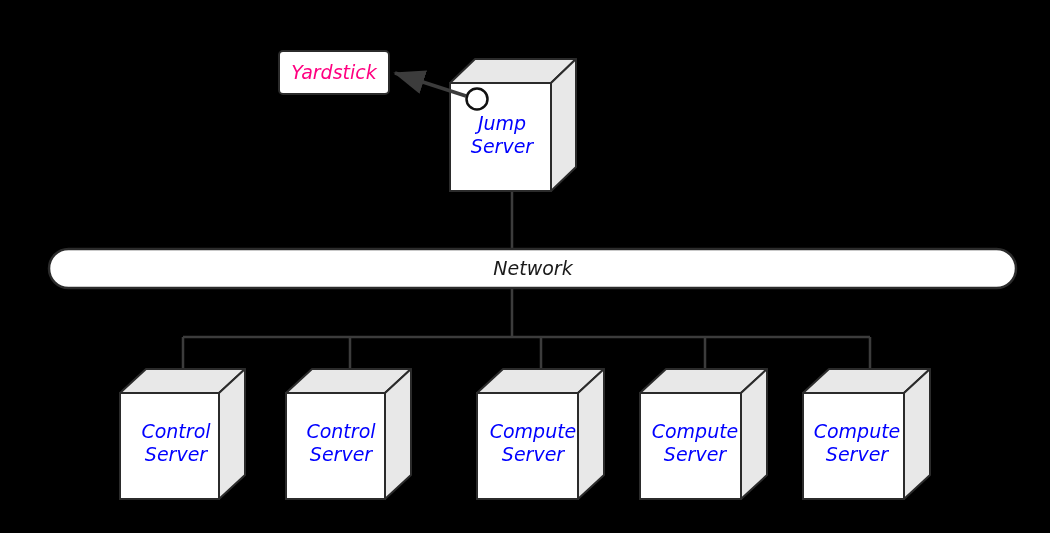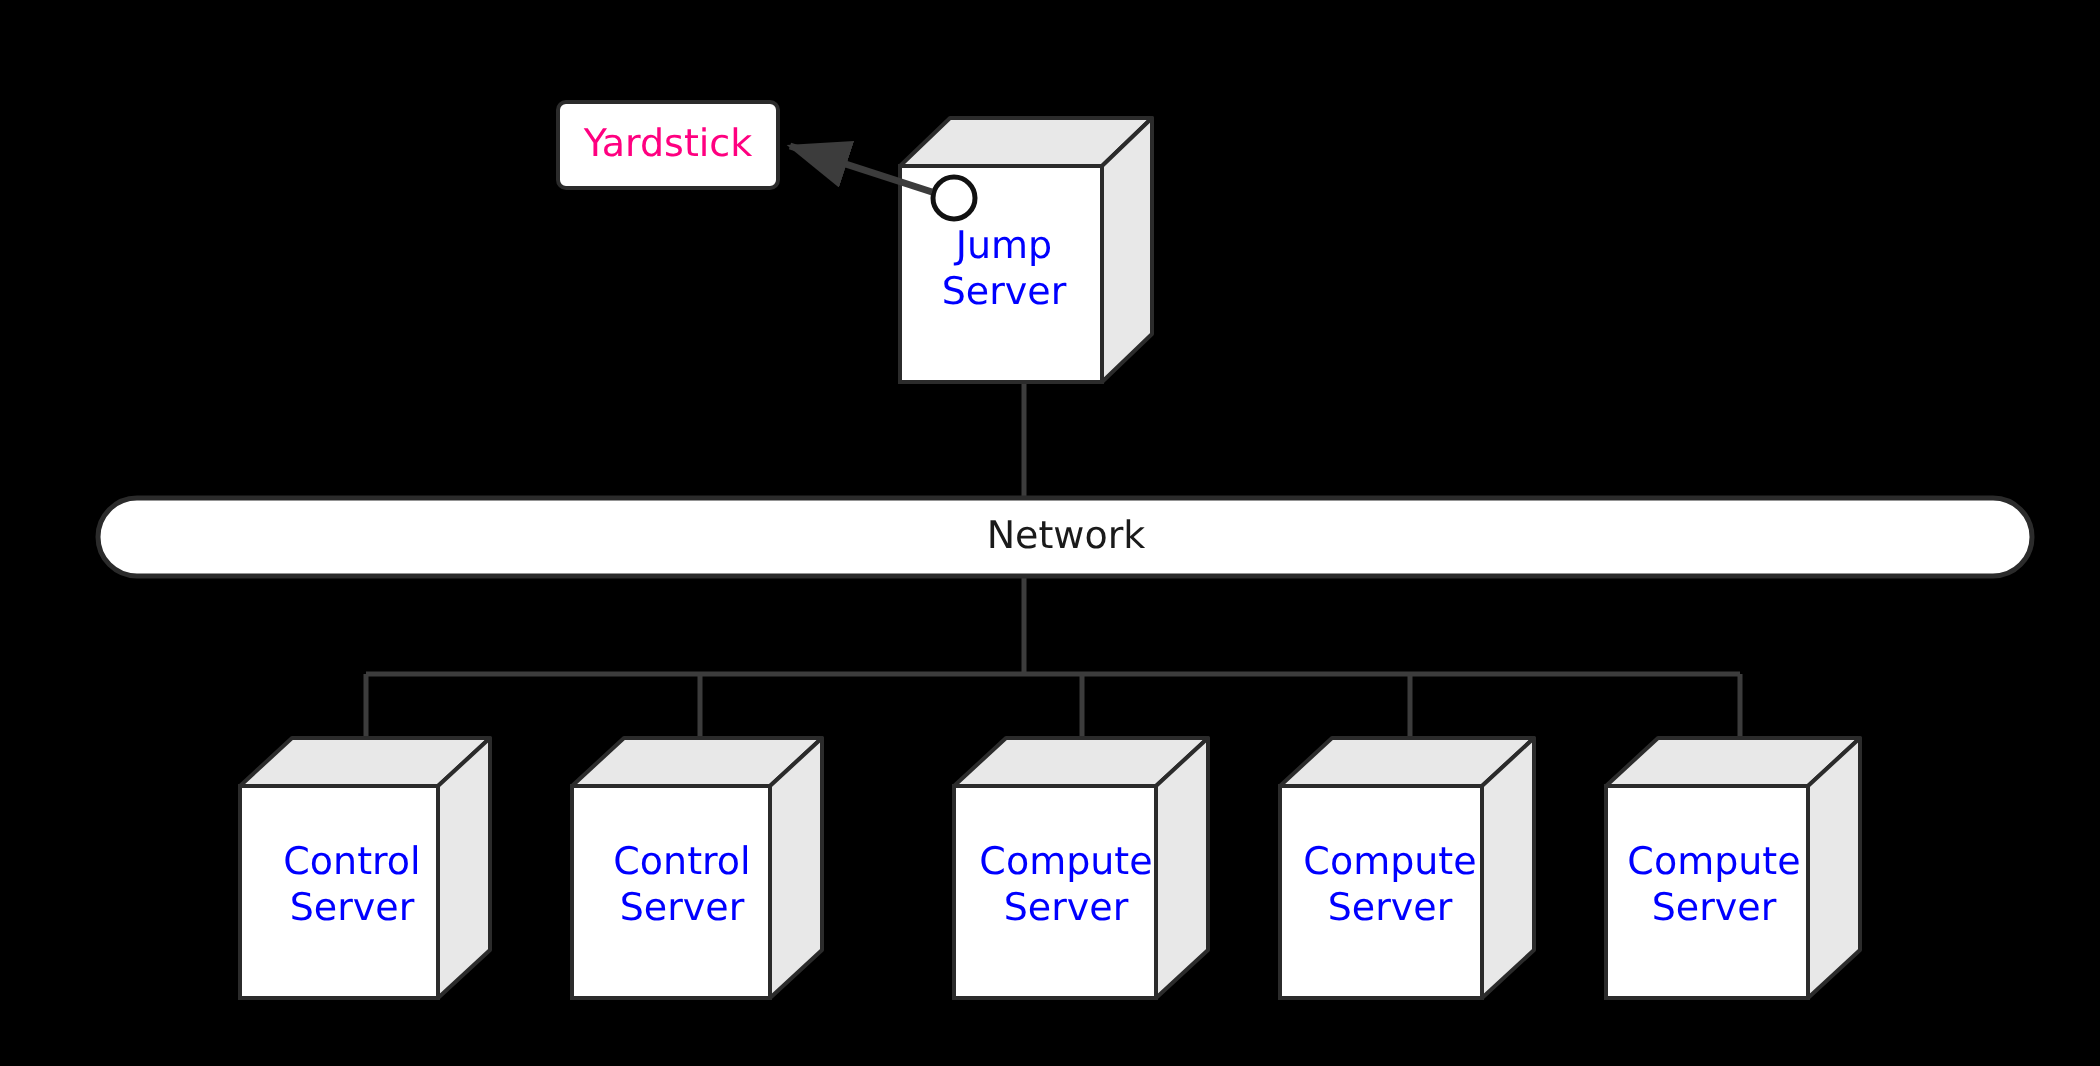--- a/index.html
+++ b/index.html
@@ -10,20 +10,21 @@
   }
   body {
     font-family: "DejaVu Sans", "Liberation Sans", sans-serif;
   }
   #canvas {
     position: relative;
     width: 1050px;
     height: 533px;
     background: #000000;
     overflow: hidden;
+    font-style: italic;
   }
   #diagram-svg {
     position: absolute;
     left: 0;
     top: 0;
     width: 1050px;
     height: 533px;
   }
   .node-label {
     font-family: "DejaVu Sans", "Liberation Sans", sans-serif;

